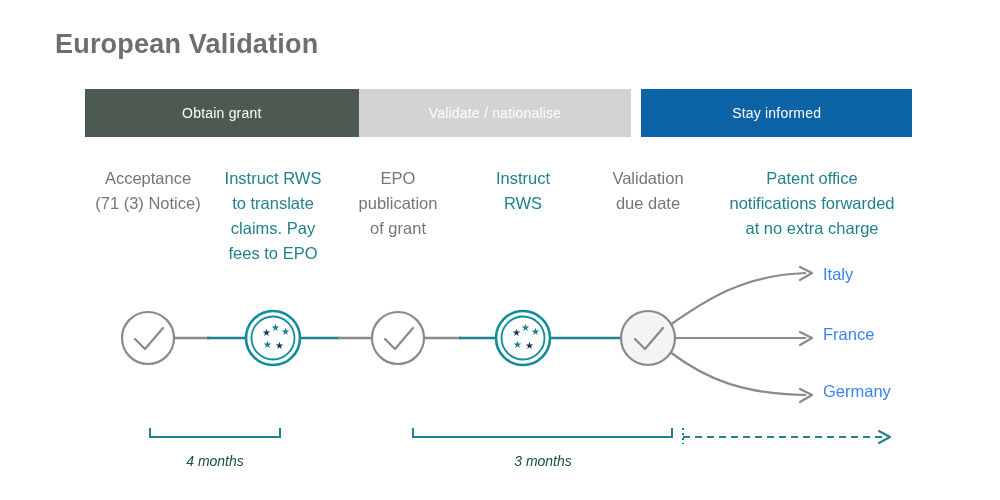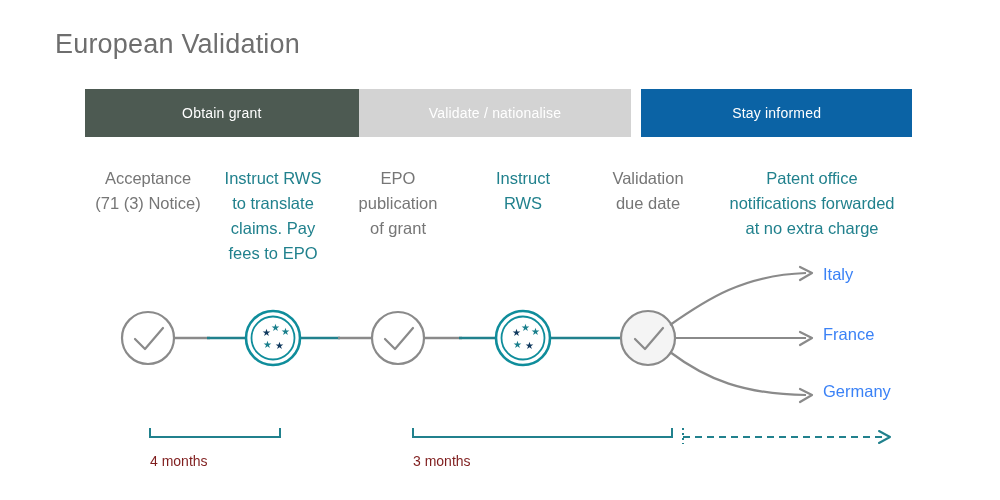--- a/index.html
+++ b/index.html
@@ -21,21 +21,21 @@
     height: 500px;
   }
 
   
   #page-title {
     position: absolute;
     left: 55px;
     top: 29px;
     font-size: 27px;
     color: #6e6e6e;
-    font-weight: 400;
+    font-weight: 700;
     letter-spacing: 0.2px;
     white-space: nowrap;
   }
 
   
   #phase-bar {
     position: absolute;
     left: 85px;
     top: 89px;
     width: 827px;
@@ -100,22 +100,24 @@
     white-space: nowrap;
   }
   #branch-label-0 { left: 823px; top: 265px; }
   #branch-label-1 { left: 823px; top: 325px; }
   #branch-label-2 { left: 823px; top: 382px; }
 
   
   .duration-label {
     position: absolute;
     font-size: 14px;
-    color: #7f1d1d;
+    color: #14532d;
+    text-align: center;
     white-space: nowrap;
+    font-style: italic;
   }
   #duration-label-0 { left: 150px; width: 130px; top: 453px; }
   #duration-label-1 { left: 413px; width: 260px; top: 453px; }
   #duration-label-2 { left: 683px; width: 205px; top: 453px; }
 </style>
 </head>
 <body>
 
 <div id="infographic">
 

